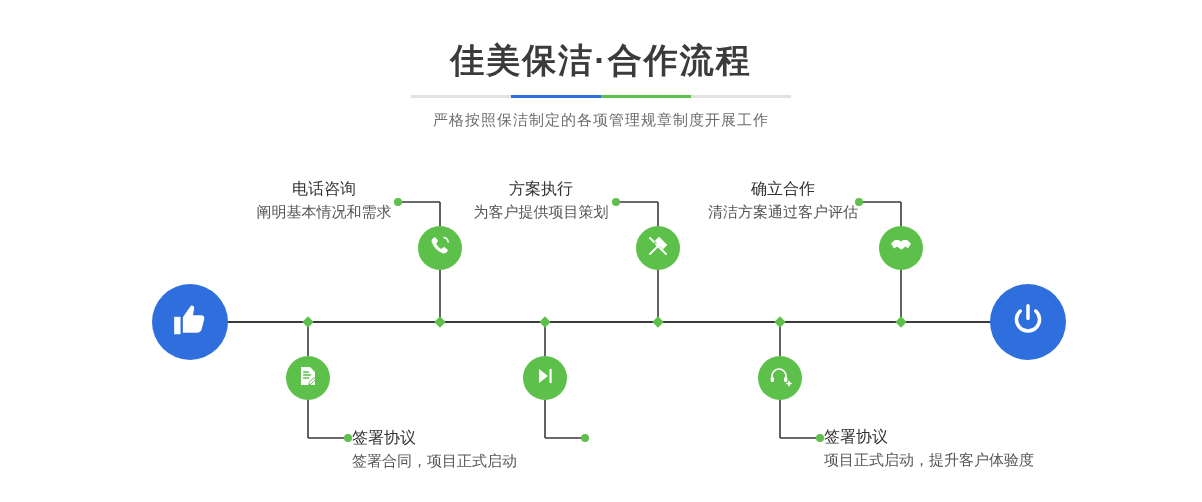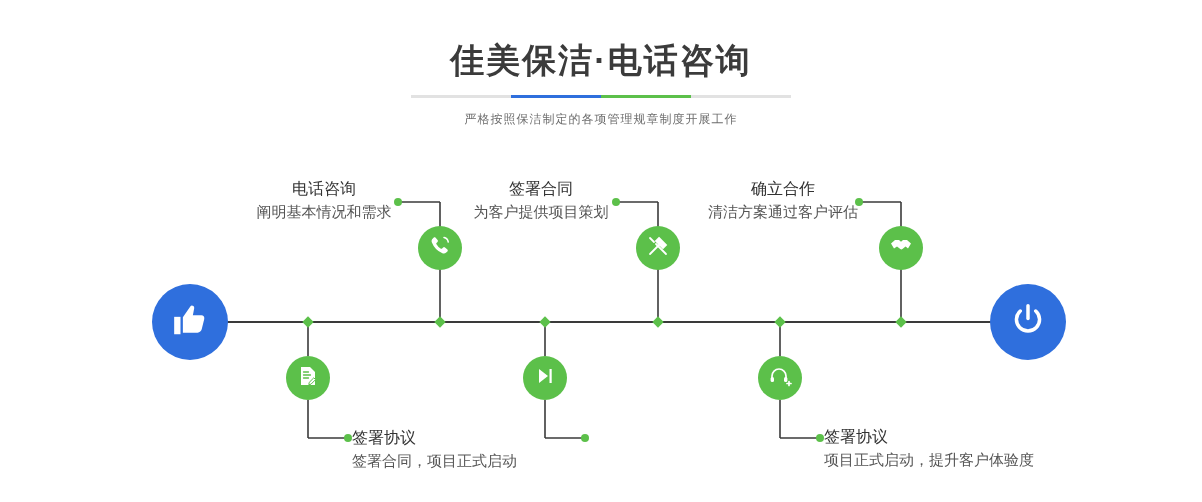--- a/index.html
+++ b/index.html
@@ -31,21 +31,21 @@
     margin:14px auto 0 auto;
     background:#e2e2e2;
   }
   .rule-blue{
     position:absolute;left:100px;top:0;width:90px;height:3px;background:#2f6fdd;
   }
   .rule-green{
     position:absolute;left:190px;top:0;width:90px;height:3px;background:#5cc04a;
   }
   .subtitle{
-    font-size:12px;
+    font-size:15px;
     color:#6d6d6d;
     margin-top:13px;
     letter-spacing:1px;
   }
   
   .diagram{
     position:absolute;left:0;top:150px;width:1090px;height:352px;
   }
   svg.lines{position:absolute;left:0;top:0;}
   .circle-btn{
@@ -72,21 +72,21 @@
   }
   .lbl .d{
     font-size:15px;color:#555;line-height:20px;margin-top:2px;
   }
   .lbl.left-anchor{text-align:left;}
 </style>
 </head>
 <body>
 
 <div class="header">
-  <div class="title">佳美保洁·电话咨询</div>
+  <div class="title">佳美保洁·合作流程</div>
   <div class="rule-wrap">
     <div class="rule-blue"></div>
     <div class="rule-green"></div>
   </div>
   <div class="subtitle">严格按照保洁制定的各项管理规章制度开展工作</div>
 </div>
 
 <div class="diagram">
 
   <svg class="lines" width="1202" height="352">
@@ -183,21 +183,21 @@
     <span>
       <svg width="24" height="24" viewBox="0 0 24 24" fill="none" stroke="#ffffff" stroke-width="1.8" stroke-linecap="round">
         <path d="M4 20 L14 10"></path>
         <path d="M13 4 L20 11 L17 14 L10 7 Z" fill="#ffffff"></path>
         <path d="M20 20 L10 10"></path>
         <path d="M4 4 L8 8"></path>
       </svg>
     </span>
   </div>
   <div class="lbl" style="left:466px;top:28px;width:150px;">
-    <div class="t">签署合同</div>
+    <div class="t">方案执行</div>
     <div class="d">为客户提供项目策划</div>
   </div>
 
   <div class="node" style="left:523px;top:206px;">
     <span>
       <svg width="24" height="24" viewBox="0 0 24 24" fill="#ffffff">
         <path d="M6 5l9 7-9 7z"></path>
         <rect x="16.5" y="5" width="2.2" height="14"></rect>
       </svg>
     </span>

